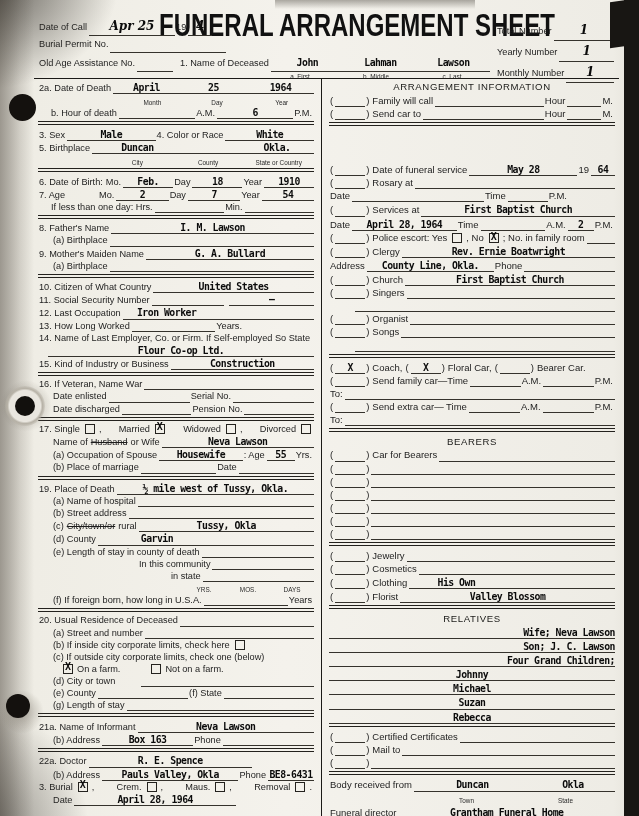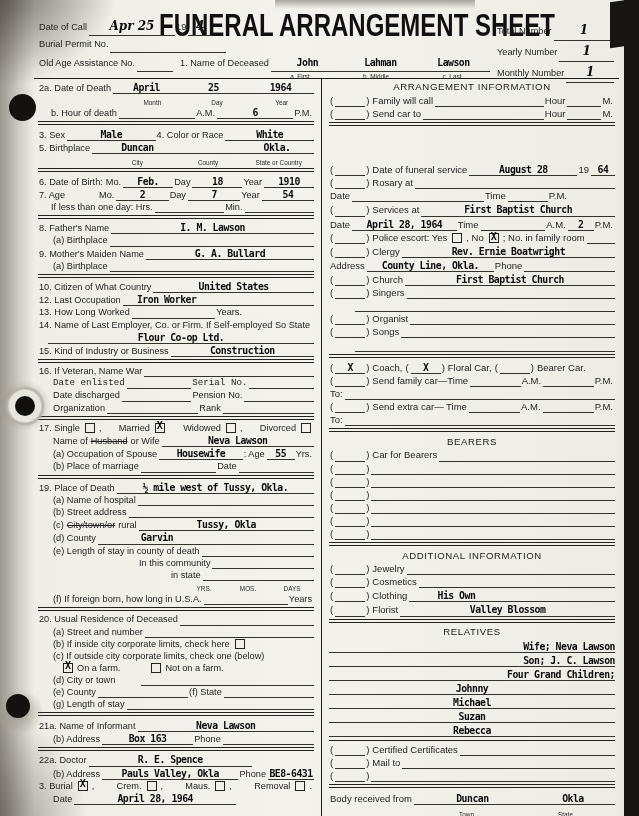--- a/index.html
+++ b/index.html
@@ -201,20 +201,26 @@
           <div class="row" style="padding-left: 14px;">
             <span class="lab">(a) Birthplace</span>
             <span class="fill"></span>
           </div>
           <div class="sep"></div>
           <div class="row">
             <span class="lab">10.  Citizen of What Country</span>
             <span class="fill"><i class="val">United States</i></span>
           </div>
           <div class="row">
+            <span class="lab">11.  Social Security Number</span>
+            <span class="fill" style="flex: 0.9 1 18px;"></span>
+            <span class="gap" style="width: 5px;"></span>
+            <span class="fill" style="flex: 1.1 1 18px;"><i class="val">–</i></span>
+          </div>
+          <div class="row">
             <span class="lab">12.  Last Occupation</span>
             <span class="fill" style="flex: 0.9 1 18px;"><i class="val">Iron Worker</i></span>
             <span class="fill" style="flex: 1.1 1 18px;"></span>
           </div>
           <div class="row">
             <span class="lab">13.  How Long Worked</span>
             <span class="fill"></span>
             <span class="lab">Years.</span>
             <span class="gap" style="width: 70px;"></span>
           </div>
@@ -226,36 +232,30 @@
           </div>
           <div class="row">
             <span class="lab">15.  Kind of Industry or Business</span>
             <span class="fill"><i class="val">Construction</i></span>
           </div>
           <div class="sep"></div>
           <div class="row">
             <span class="lab">16.  If Veteran, Name War</span>
             <span class="fill"></span>
           </div>
-          <div class="row" style="padding-left: 14px; font-family: Liberation Mono, monospace;">
+          <div class="row" style="padding-left: 14px;">
             <span class="lab">Date enlisted</span>
             <span class="fill"></span>
             <span class="lab">Serial No.</span>
             <span class="fill"></span>
           </div>
           <div class="row" style="padding-left: 14px;">
             <span class="lab">Date discharged</span>
             <span class="fill"></span>
             <span class="lab">Pension No.</span>
-            <span class="fill"></span>
-          </div>
-          <div class="row" style="padding-left: 14px;">
-            <span class="lab">Organization</span>
-            <span class="fill"></span>
-            <span class="lab">Rank</span>
             <span class="fill"></span>
           </div>
           <div class="sep"></div>
           <div class="row">
             <span class="lab">17.  Single</span>
             <span class="cb"></span>
             <span class="lab">,</span>
             <span class="gap" style="flex: 1 1 0px;"></span>
             <span class="lab">Married</span>
             <span class="cb">
@@ -451,21 +451,21 @@
             <span class="lab">M.</span>
           </div>
           <div class="sep"></div>
           <div class="row">
             <span class="pwrap">
               <span class="lab">(</span>
               <span class="pfill"></span>
               <span class="lab">)</span>
             </span>
             <span class="lab">Date of funeral service</span>
-            <span class="fill"><i class="val">August 28</i></span>
+            <span class="fill"><i class="val">May 28</i></span>
             <span class="lab">19</span>
             <span class="fill" style="flex: 0 0 24px; margin-top: 34px;"><i class="val">64</i></span>
           </div>
           <div class="row">
             <span class="pwrap">
               <span class="lab">(</span>
               <span class="pfill"></span>
               <span class="lab">)</span>
             </span>
             <span class="lab">Rosary at</span>
@@ -677,21 +677,20 @@
           </div>
           <div class="row">
             <span class="pwrap">
               <span class="lab">(</span>
               <span class="pfill"></span>
               <span class="lab">)</span>
             </span>
             <span class="fill"></span>
           </div>
           <div class="sep"></div>
-          <div class="colhead">ADDITIONAL INFORMATION</div>
           <div class="row">
             <span class="pwrap">
               <span class="lab">(</span>
               <span class="pfill"></span>
               <span class="lab">)</span>
             </span>
             <span class="lab">Jewelry</span>
             <span class="fill"></span>
           </div>
           <div class="row">

